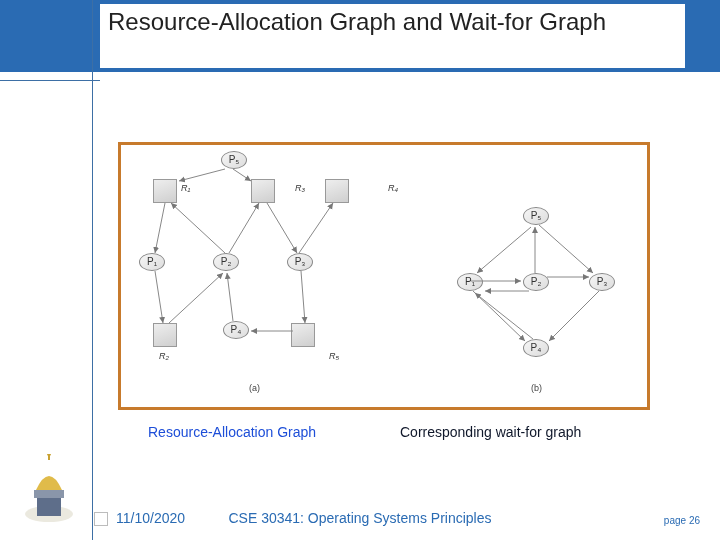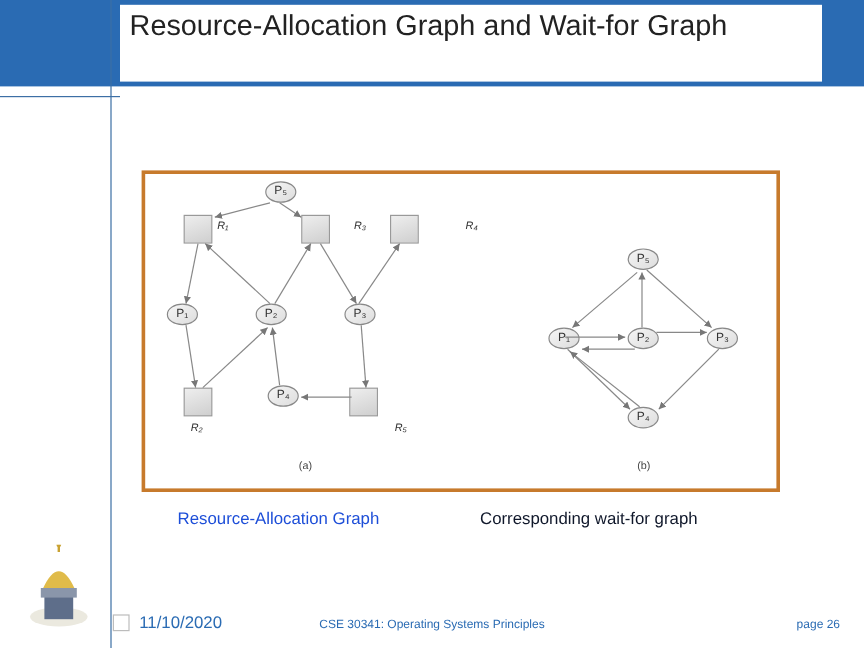--- a/index.html
+++ b/index.html
@@ -42,21 +42,21 @@
   .caption-right {
     position: absolute; top: 424px; left: 400px;
     font-size: 14px; font-weight: 400; color: #0f172a;
   }
   .footer-date {
     position: absolute; bottom: 14px; left: 116px;
     font-size: 14px; color: #2a6bb3;
   }
   .footer-course {
     position: absolute; bottom: 14px; left: 0; right: 0; text-align: center;
-    font-size: 10px; color: #2a6bb3;
+    font-size: 14px; color: #2a6bb3;
   }
   .footer-page {
     position: absolute; bottom: 14px; right: 20px;
     font-size: 10px; color: #2a6bb3; margin-left: 20px;
   }
   .dome {
     position: absolute; bottom: 14px; left: 22px; width: 54px; height: 72px;
     z-index: 4;
   }
   .sq {

